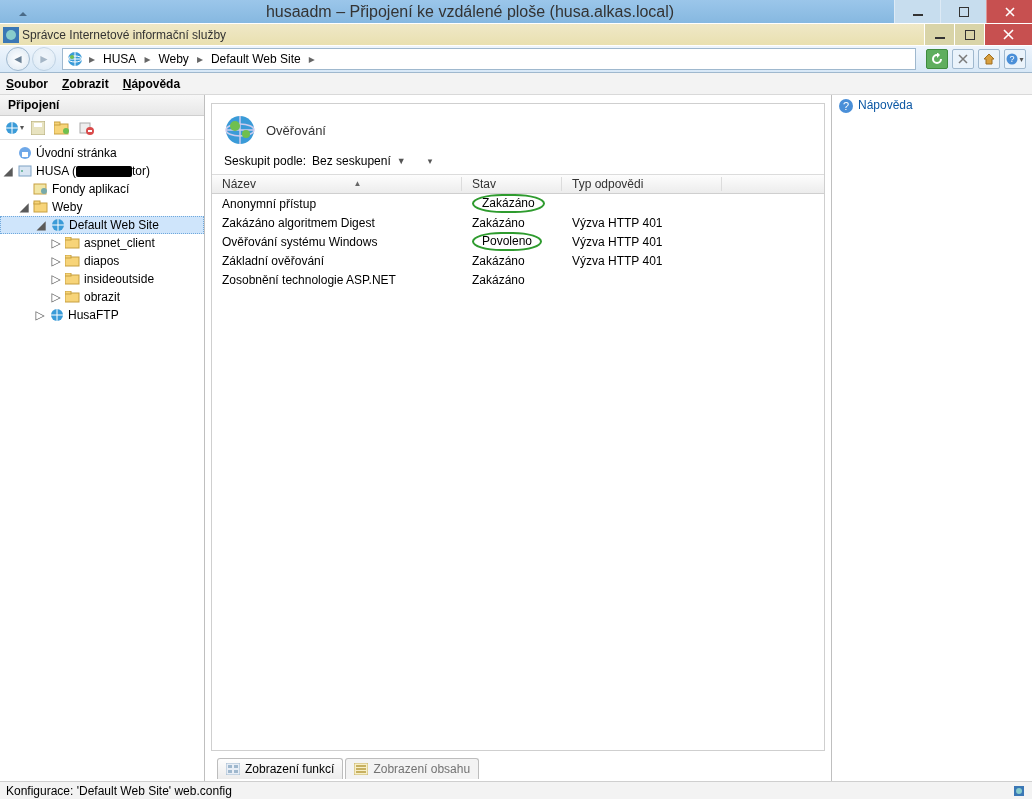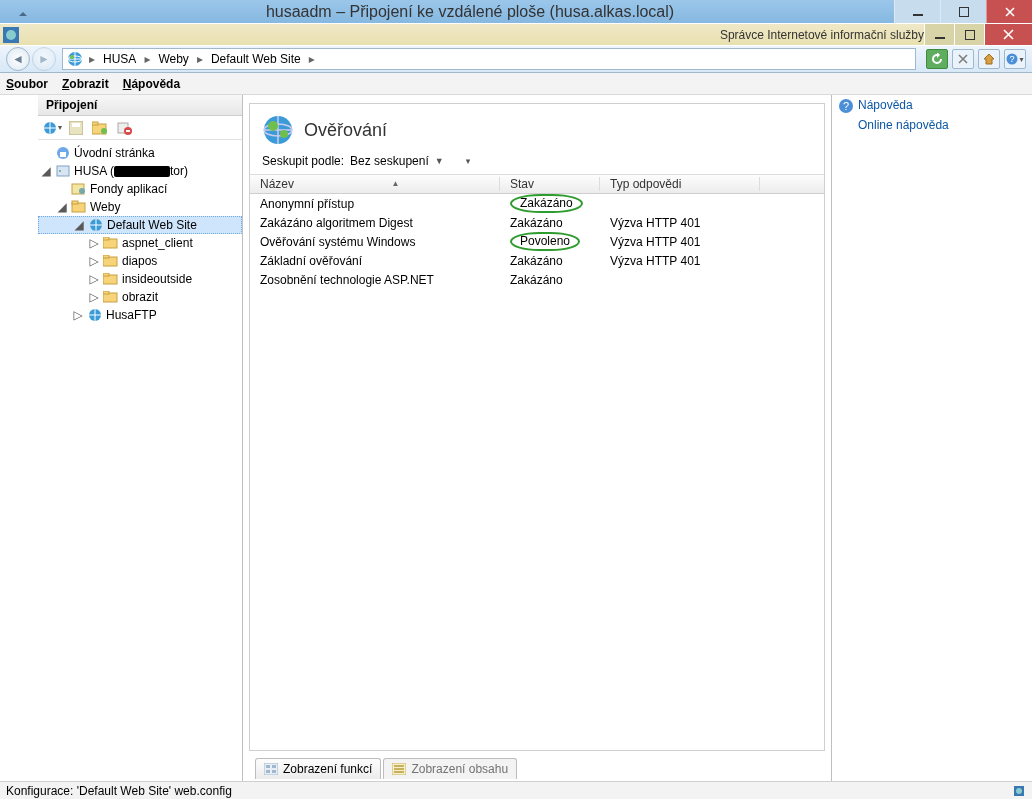--- a/index.html
+++ b/index.html
@@ -11,21 +11,21 @@
   .rdp-title { flex:1; text-align:center; color:#333; font-size:16px; }
   .rdp-btns { display:flex; height:100%; }
   .rdp-btn { width:46px; display:flex; align-items:center; justify-content:center; border-left:1px solid rgba(255,255,255,.4);}
   .rdp-min { background:#c7ddee;}
   .rdp-max { background:#c7ddee;}
   .rdp-close { background:#c75050; color:#fff;}
   .rdp-pin{width:46px;display:flex;align-items:center;justify-content:center;}
 
   
   .iis-titlebar { height:22px; background:linear-gradient(#efe8c7,#e9e0b0); display:flex; align-items:center; border-top:1px solid #fff;}
-  .iis-title { flex:1; text-align:right; color:#333; }
+  .iis-title { flex:1; text-align:left; color:#333; }
   .iis-title-icon{width:22px;display:flex;align-items:center;justify-content:center;}
   .iis-winbtns{display:flex;height:100%;}
   .iis-wbtn{width:30px;background:#d9d4a8;display:flex;align-items:center;justify-content:center;border-left:1px solid #fff;}
   .iis-wbtn.close{background:#c75050;color:#fff;width:48px;}
 
   
   .navbar { height:28px; background:linear-gradient(#eef5fc,#d7e8f7); display:flex; align-items:center; border-top:1px solid #fff; border-bottom:1px solid #9fb8ce;}
   .nav-backfwd{display:flex;align-items:center;gap:2px;padding:0 6px;}
   .nav-circle{width:24px;height:24px;border-radius:50%;background:radial-gradient(#fff,#dbe7f2);border:1px solid #9fb8ce;display:flex;align-items:center;justify-content:center;color:#6b8196;}
   .addr{flex:1;height:22px;background:#fff;border:1px solid #9fb8ce;display:flex;align-items:center;padding:0 4px;margin-right:4px;}
@@ -35,37 +35,37 @@
   .nav-tools{display:flex;gap:4px;padding:0 6px;}
   .tool-sq{width:22px;height:20px;border:1px solid #9fb8ce;background:#eaf3fb;display:flex;align-items:center;justify-content:center;border-radius:2px;}
   .tool-sq.green{background:#5fae5f;color:#fff;border-color:#3e8b3e;}
 
   
   .menubar{height:22px;background:#f3f3f3;border-bottom:1px solid #d9d9d9;display:flex;align-items:center;padding:0 6px;gap:14px;font-weight:bold;}
   .menubar span{cursor:default;}
   .menubar span u{text-decoration:underline;}
 
   
-  .workspace{display:flex;height:calc(799px - 23px - 22px - 28px - 22px - 18px);margin-left:38px;}
+  .workspace{display:flex;height:calc(799px - 23px - 22px - 28px - 22px - 18px);}
   .pane-left{width:205px;border-right:1px solid #bfbfbf;background:#fff;display:flex;flex-direction:column;}
   .pane-title{background:linear-gradient(#f7f7f7,#e7e7e7);border-bottom:1px solid #cfcfcf;padding:3px 8px;font-weight:bold;}
   .conn-toolbar{height:24px;display:flex;align-items:center;gap:4px;padding:0 4px;border-bottom:1px solid #e2e2e2;}
   .ct-btn{width:20px;height:20px;display:flex;align-items:center;justify-content:center;border-radius:2px;}
   .tree{flex:1;overflow:auto;padding:4px 0;}
   .tn{display:flex;align-items:center;height:18px;white-space:nowrap;}
   .tn .tw{display:inline-block;text-align:center;color:#5a5a5a;width:12px;}
   .tn .ic{width:16px;height:16px;margin:0 3px;display:inline-flex;align-items:center;justify-content:center;}
   .tn.sel{background:#cfe5fb;border:1px dotted #6fa8dc;}
   .tn .lbl{padding-right:6px;}
   .mask{display:inline-block;background:#000;width:56px;height:11px;vertical-align:middle;border-radius:2px;}
 
   .pane-center{flex:1;display:flex;flex-direction:column;border-right:1px solid #bfbfbf;background:#fff;padding:8px 0 0 0;}
   .pc-inner{flex:1;border:1px solid #cfcfcf;margin:0 6px;display:flex;flex-direction:column;background:#fff;}
   .pc-header{display:flex;align-items:center;gap:10px;padding:10px 12px 4px 12px;}
-  .pc-title{font-size:18px;color:#333;}
+  .pc-title{font-size:13px;color:#333;}
   .globe{width:32px;height:32px;}
   .pc-group{display:flex;align-items:center;gap:6px;padding:4px 12px 6px 12px;}
   .pc-table{flex:1;overflow:auto;}
   .thead{display:flex;background:linear-gradient(#fdfdfd,#ececec);border-top:1px solid #dcdcdc;border-bottom:1px solid #cfcfcf;height:20px;align-items:center;}
   .th{padding:0 10px;border-right:1px solid #dcdcdc;color:#333;position:relative;}
   .th.sort::after{content:"▲";font-size:8px;position:absolute;right:40%;top:2px;color:#666;}
   .col-name{width:250px;}
   .col-stav{width:100px;}
   .col-typ{width:160px;}
   .trow{display:flex;height:19px;align-items:center;}
@@ -421,23 +421,20 @@
   <div class="pane-right">
     <a class="act-link">
       <span class="ic">
           <svg width="16" height="16">
             <circle cx="8" cy="8" r="7" fill="#4a8fd8"></circle>
             <text x="8" y="12" font-size="11" text-anchor="middle" fill="#fff">?</text>
           </svg>
         </span>
       <span>Nápověda</span>
     </a>
-    <a class="act-link">
-      <span>Online nápověda</span>
-    </a>
   </div>
 </div>
 
 <div class="statusbar">
   <span>Konfigurace: 'Default Web Site' web.config</span>
   <span>
       <svg width="14" height="14">
         <rect x="2" y="2" width="10" height="10" fill="#3a77b5"></rect>
         <circle cx="7" cy="7" r="3" fill="#8cc"></circle>
       </svg>

